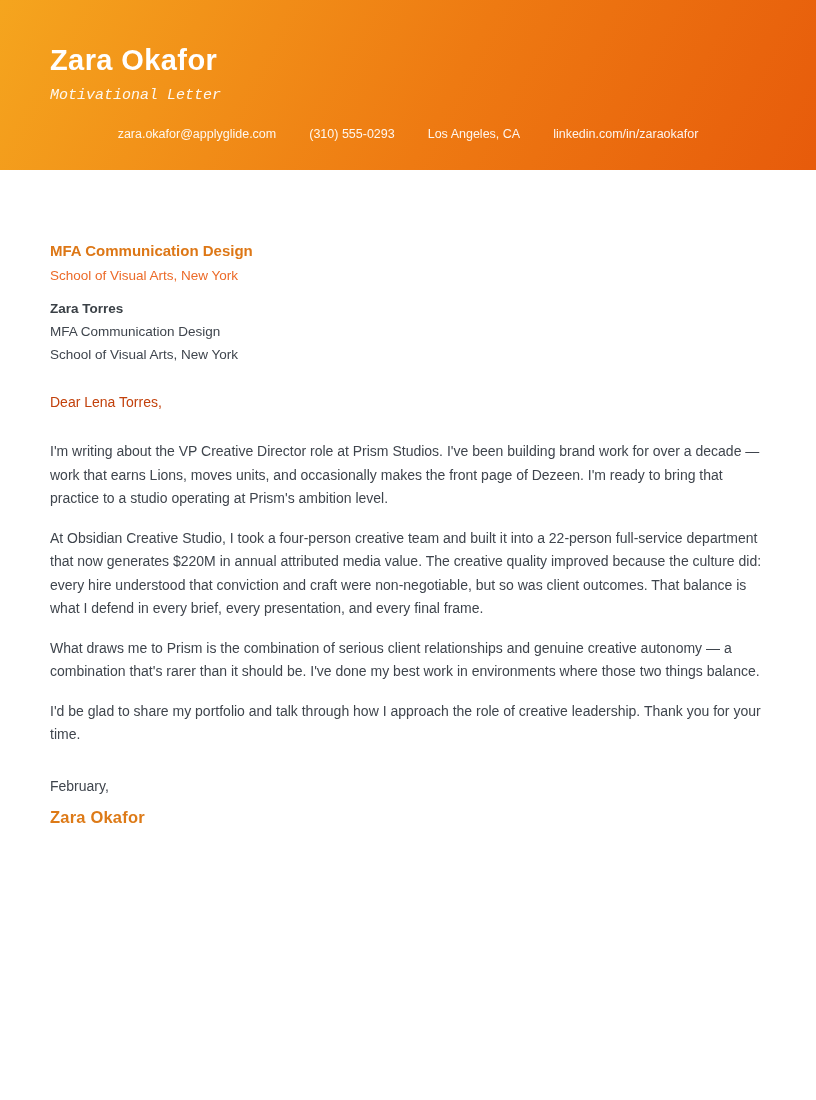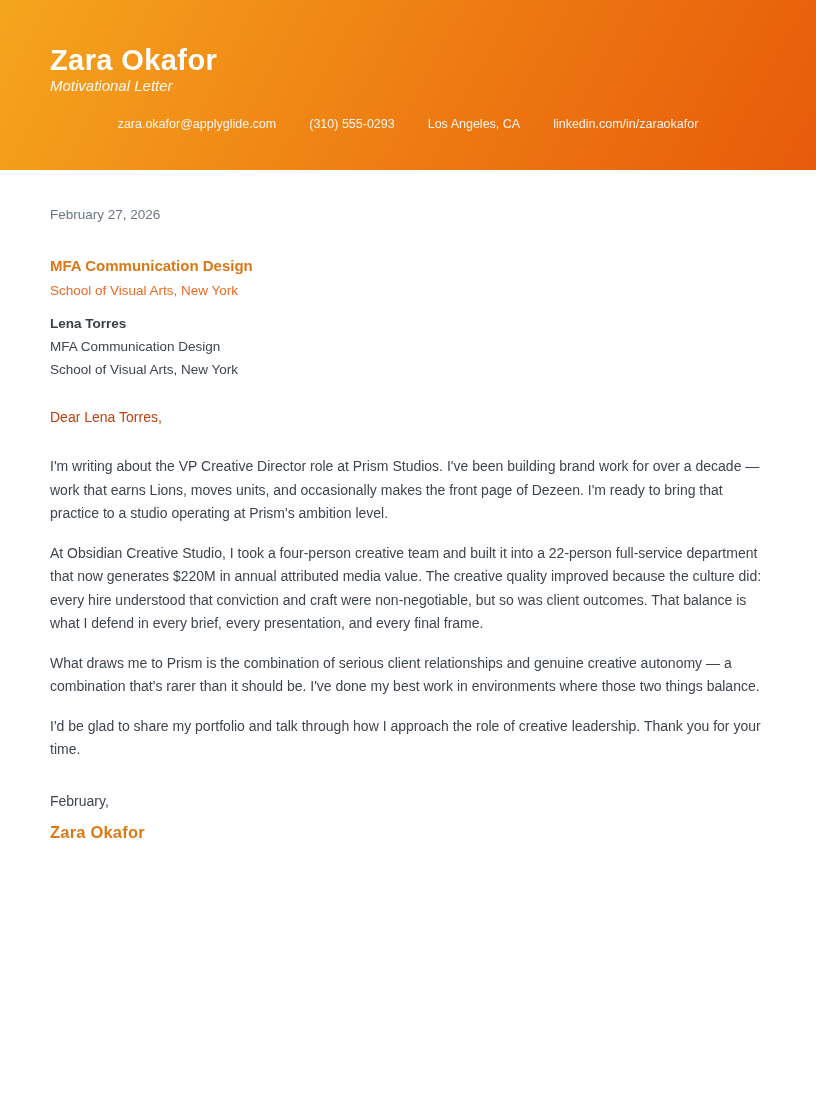--- a/index.html
+++ b/index.html
@@ -18,24 +18,25 @@
     padding: 45px 50px 0 50px;
     color: #ffffff;
   }
   .applicant-name {
     font-size: 29px;
     font-weight: bold;
     letter-spacing: 0.4px;
     line-height: 1.1;
   }
   .doc-subtitle {
-    margin-top: 0;
+    margin-top: 10px;
     font-size: 15px;
     font-style: italic;
     color: rgba(255,255,255,0.93);
+    font-family: Liberation Mono, monospace;
   }
   .contact-row {
     margin-top: 23px;
     display: flex;
     align-items: baseline;
     column-gap: 33px;
     font-size: 12.5px;
     color: rgba(255,255,255,0.93);
     white-space: nowrap;
     justify-content: center;
@@ -102,29 +103,28 @@
     <div class="contact-row">
       <span>zara.okafor@applyglide.com</span>
       <span>(310) 555-0293</span>
       <span>Los Angeles, CA</span>
       <span>linkedin.com/in/zaraokafor</span>
     </div>
   </div>
 
   <div class="letter-body">
 
-    <div class="letter-date">February 27, 2026</div>
 
     <div class="target-block">
       <div class="target-program">MFA Communication Design</div>
       <div class="target-school">School of Visual Arts, New York</div>
     </div>
 
     <div class="recipient-block">
-      <div class="recipient-name">Lena Torres</div>
+      <div class="recipient-name">Zara Torres</div>
       <div>MFA Communication Design</div>
       <div>School of Visual Arts, New York</div>
     </div>
 
     <div class="salutation">Dear Lena Torres,</div>
 
     <div class="paragraphs">
       <p class="body-para">I'm writing about the VP Creative Director role at Prism Studios. I've been building brand work for over a decade — work that earns Lions, moves units, and occasionally makes the front page of Dezeen. I'm ready to bring that practice to a studio operating at Prism's ambition level.</p>
       <p class="body-para">At Obsidian Creative Studio, I took a four-person creative team and built it into a 22-person full-service department that now generates $220M in annual attributed media value. The creative quality improved because the culture did: every hire understood that conviction and craft were non-negotiable, but so was client outcomes. That balance is what I defend in every brief, every presentation, and every final frame.</p>
       <p class="body-para">What draws me to Prism is the combination of serious client relationships and genuine creative autonomy — a combination that's rarer than it should be. I've done my best work in environments where those two things balance.</p>

